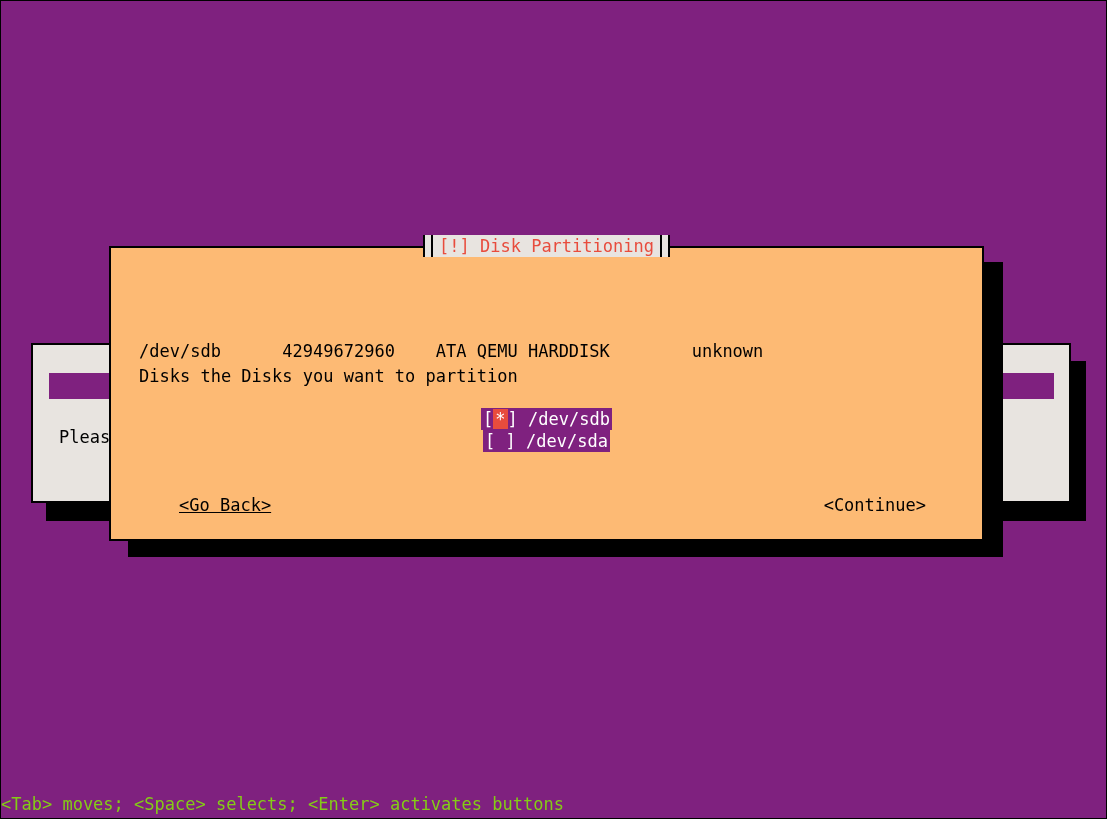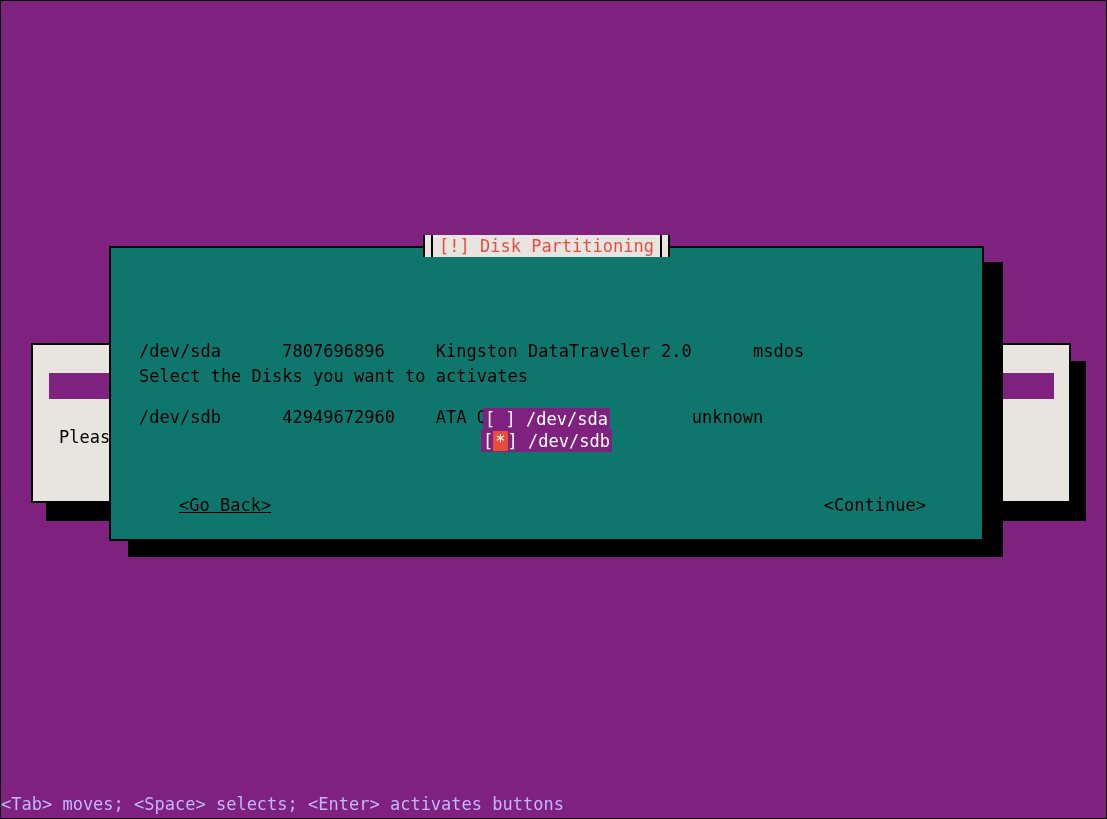--- a/index.html
+++ b/index.html
@@ -57,21 +57,21 @@
     width: 875px;
     height: 295px;
     background: #000;
   }
   .main-dialog {
     position: absolute;
     left: 108px;
     top: 245px;
     width: 875px;
     height: 295px;
-    background: #0f766e;
+    background: #fdba74;
     border: 2px solid #000;
   }
 
   .title-wrap {
     position: absolute;
     top: -12px;
     left: 0;
     width: 100%;
     text-align: center;
   }
@@ -139,21 +139,21 @@
     position: absolute;
     bottom: 24px;
     right: 56px;
   }
   .nav-btn { cursor: pointer; }
 
   .footer {
     position: absolute;
     bottom: 4px;
     left: 0px;
-    color: #c4b5fd;
+    color: #84cc16;
     white-space: pre;
   }
 </style>
 </head>
 <body>
 
 <div class="back-dialog-shadow"></div>
 <div class="back-dialog"></div>
 <div class="back-progress"></div>
 <div class="back-please">Please</div>
@@ -163,32 +163,31 @@
 
   <div class="title-wrap">
     <span class="title-block">
       <span class="title-pipe"></span>
       <span class="title-text">[!] Disk Partitioning</span>
       <span class="title-pipe"></span>
     </span>
   </div>
 
   <div class="disk-table">
-    <div>/dev/sda      7807696896     Kingston DataTraveler 2.0      msdos</div>
     <div>/dev/sdb      42949672960    ATA QEMU HARDDISK        unknown</div>
   </div>
 
-  <div class="prompt">Select the Disks you want to activates</div>
+  <div class="prompt">Disks the Disks you want to partition</div>
 
   <div class="checklist">
     <div>
-      <span class="ck-item"><span>[ ]</span><span> /dev/sda</span></span>
+      <span class="ck-item"><span>[</span><span class="ck-star">*</span><span>]</span><span> /dev/sdb</span></span>
     </div>
     <div>
-      <span class="ck-item"><span>[</span><span class="ck-star">*</span><span>]</span><span> /dev/sdb</span></span>
+      <span class="ck-item"><span>[ ]</span><span> /dev/sda</span></span>
     </div>
   </div>
 
   <div class="go-back nav-btn">&lt;Go Back&gt;</div>
   <div class="continue nav-btn">&lt;Continue&gt;</div>
 </div>
 
 <div class="footer">&lt;Tab&gt; moves; &lt;Space&gt; selects; &lt;Enter&gt; activates buttons</div>
 
 </body></html>

